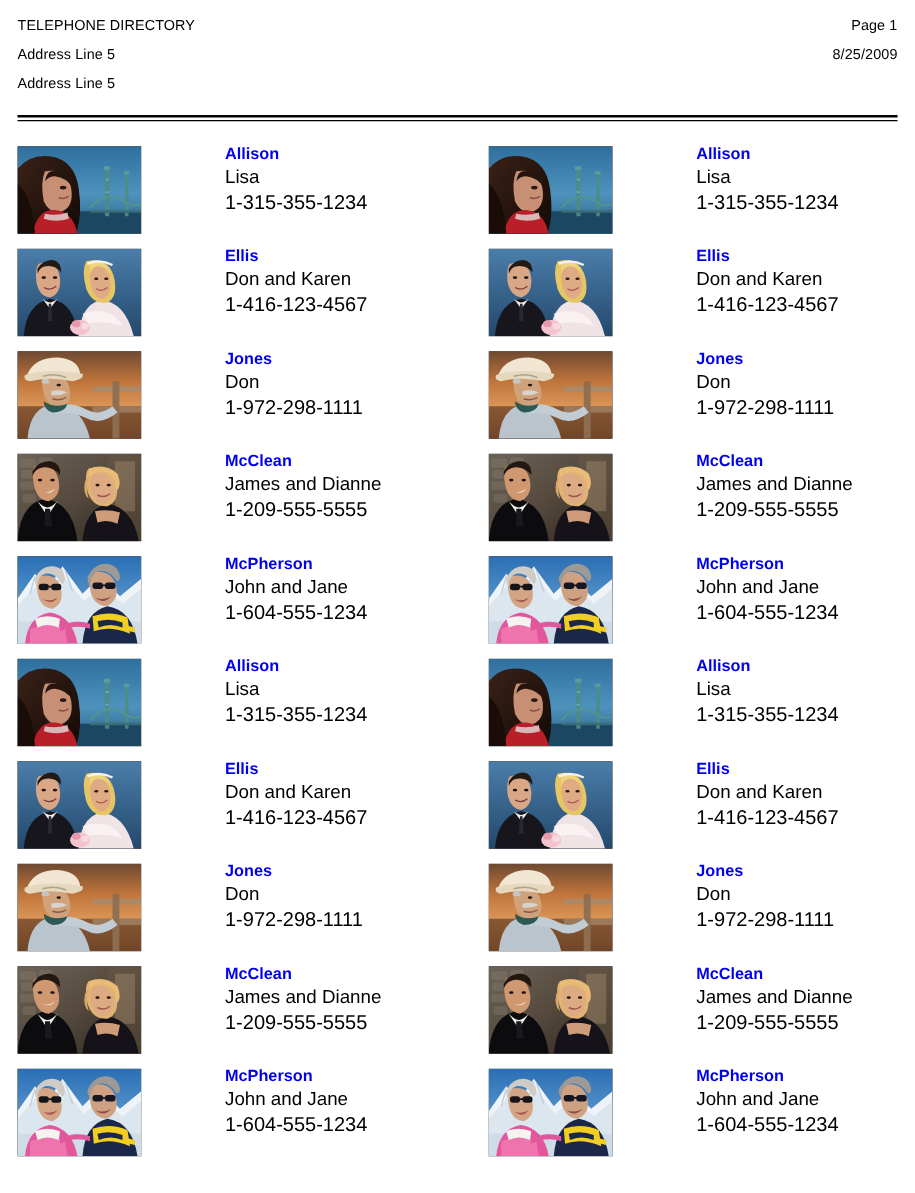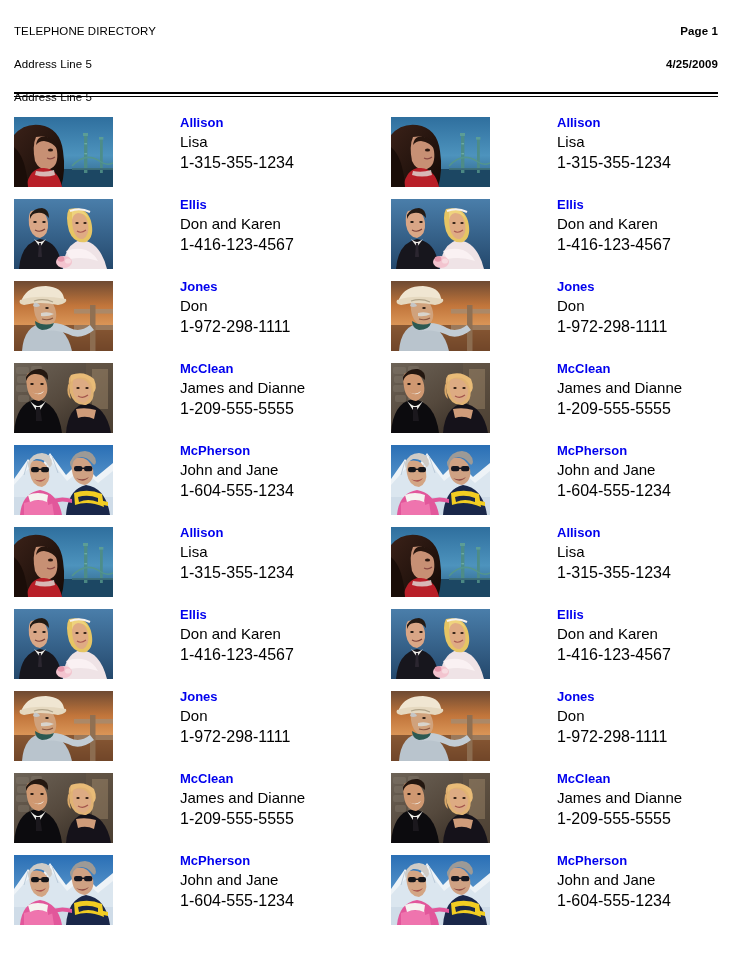--- a/index.html
+++ b/index.html
@@ -21,39 +21,37 @@
     position: absolute;
     left: 14px;
     top: 10px;
     width: 704px;
     height: 78px;
   }
   .hdr-row {
     position: relative;
     height: 23px;
     line-height: 23px;
-    margin-top: 10px;
   }
   .hdr-left {
     position: absolute;
     left: 0;
     top: 0;
     font-size: 11.5px;
     letter-spacing: 0.1px;
     white-space: nowrap;
   }
   .hdr-right {
     position: absolute;
     right: 0;
     top: 0;
     font-size: 11.5px;
     letter-spacing: 0.1px;
     white-space: nowrap;
     text-align: left;
-    font-weight: bold;
   }
 
   
   #header-rule {
     position: absolute;
     left: 14px;
     top: 92px;
     width: 704px;
     height: 5px;
   }
@@ -132,21 +130,21 @@
 </head>
 <body>
 
 <div id="report-header">
   <div class="hdr-row">
     <div class="hdr-left">TELEPHONE DIRECTORY</div>
     <div class="hdr-right">Page 1</div>
   </div>
   <div class="hdr-row">
     <div class="hdr-left">Address Line 5</div>
-    <div class="hdr-right">4/25/2009</div>
+    <div class="hdr-right">8/25/2009</div>
   </div>
   <div class="hdr-row">
     <div class="hdr-left">Address Line 5</div>
   </div>
 </div>
 
 <div id="header-rule">
   <div class="rule-line top"></div>
   <div class="rule-line bottom"></div>
 </div>

